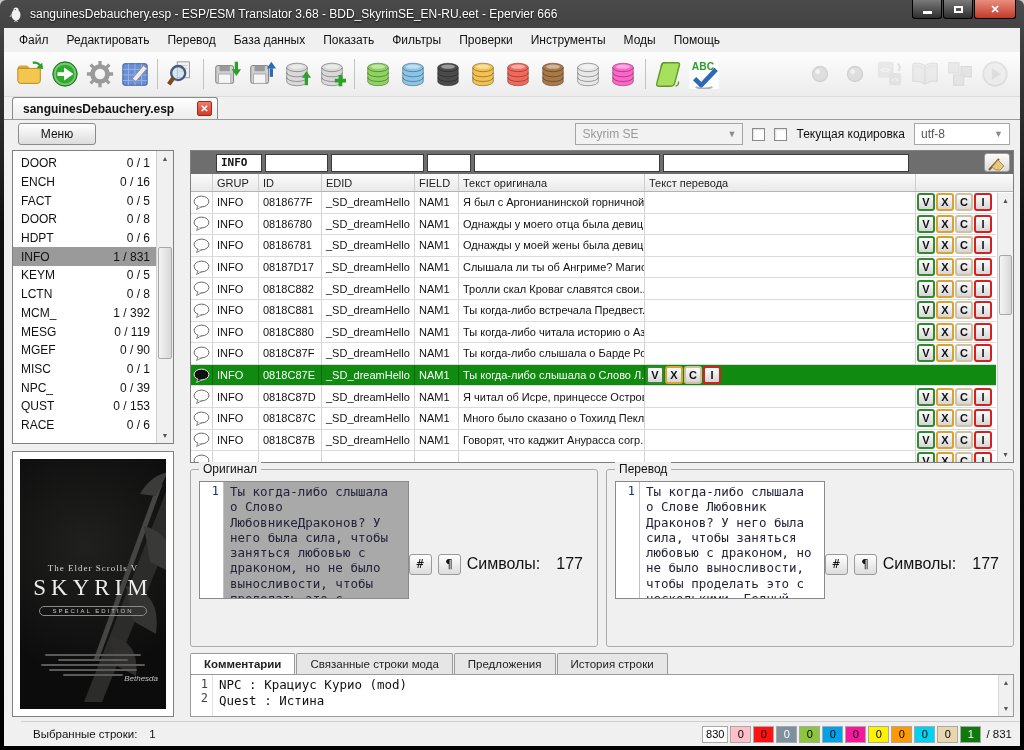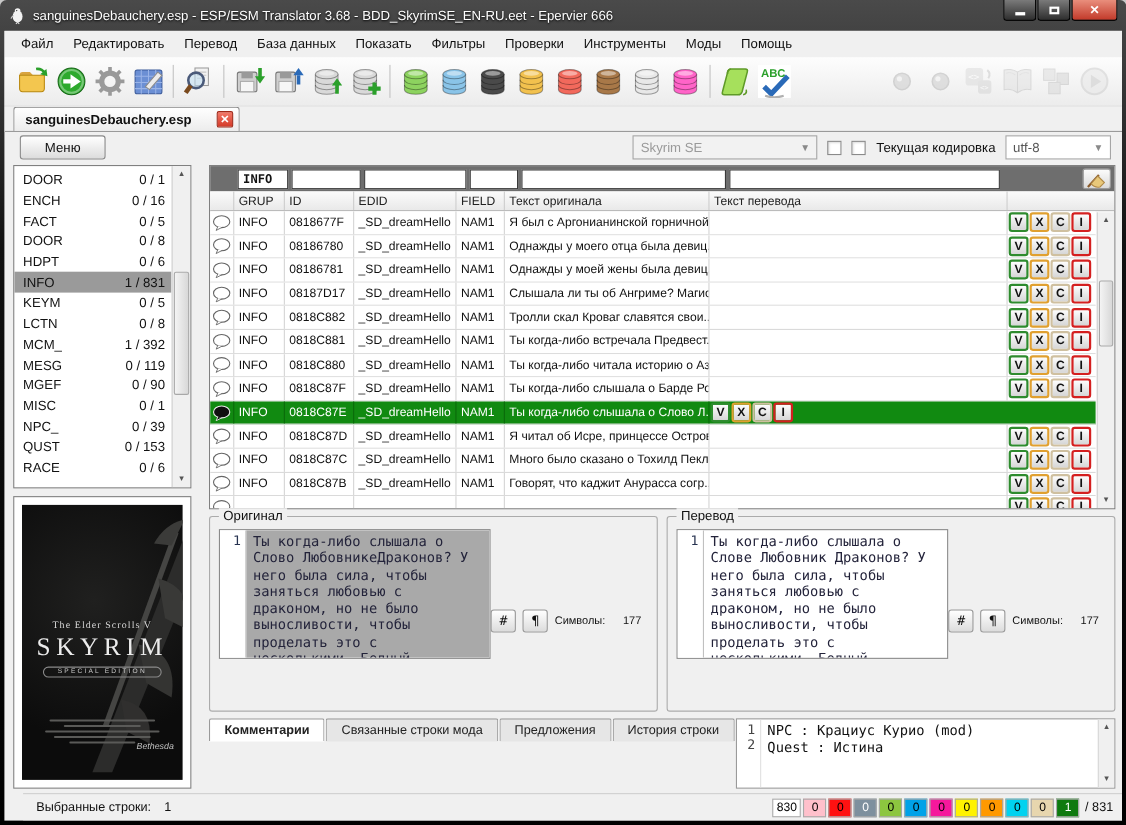--- a/index.html
+++ b/index.html
@@ -79,23 +79,23 @@
   
   .editors{height:178px;flex:none;display:flex;gap:8px;}
   .gbox{flex:1;position:relative;border:1px solid #ababab;border-radius:3px;background:#f0f0f0;padding:11px 8px 5px;display:flex;flex-direction:row;min-width:0;}
   .gbox .legend{position:absolute;top:-8px;left:8px;background:#f0f0f0;padding:0 4px;font-size:12px;color:#111;}
   .edit-box{height:118px;border:1px solid #8a8a8a;display:flex;overflow:hidden;background:#fff;}
   .gutter{width:24px;flex:none;background:#fff;border-right:1px solid #c0c0c0;font-family:"DejaVu Sans Mono",monospace;font-size:12px;color:#26324f;padding:2px 4px 0 0;text-align:right;}
   .etext{flex:1;padding:2px 6px;font-family:"DejaVu Sans Mono",monospace;font-size:12.5px;line-height:1.22;color:#23233a;white-space:pre-wrap;overflow:hidden;}
   .etext.gray{background:#a9a9a9;}
   .editor-foot{display:flex;align-items:center;gap:6px;margin-top:6px;}
   .sq-btn{width:23px;height:21px;border:1px solid #9a9a9a;border-radius:3px;background:linear-gradient(#fff,#dcdcdc);font-family:"DejaVu Sans Mono",monospace;font-size:12px;color:#111;text-align:center;line-height:19px;}
-  .chars{margin-left:auto;font-size:10px;color:#111;display:flex;gap:16px;padding-right:6px;}
+  .chars{margin-left:auto;font-size:16px;color:#111;display:flex;gap:16px;padding-right:6px;}
   
-  .btabs{flex:1;display:flex;flex-direction:row;min-height:0;}
+  .btabs{flex:1;display:flex;flex-direction:column;min-height:0;}
   .btab-row{display:flex;height:21px;flex:none;align-items:flex-end;}
   .btab{height:21px;padding:0 13px;display:flex;align-items:center;border:1px solid #9a9a9a;border-bottom:none;border-radius:2px 2px 0 0;background:#e6e6e6;font-size:11.5px;color:#222;margin-right:1px;}
   .btab.active{background:#fff;font-weight:bold;height:21px;}
   .btab-content{flex:1;border:1px solid #9a9a9a;background:#fff;display:flex;position:relative;overflow:hidden;}
   .cgutter{width:22px;flex:none;border-right:1px solid #e0e0e0;font-family:"DejaVu Sans Mono",monospace;font-size:12px;color:#444;text-align:right;padding:2px 4px 0 0;}
   .clines{flex:1;padding:2px 6px;font-family:"DejaVu Sans Mono",monospace;font-size:12.5px;line-height:1.3;color:#111;white-space:pre;overflow:hidden;}
   .cscroll{width:15px;flex:none;background:#f0f0f0;border-left:1px solid #d8d8d8;position:relative;}
   
   .statusbar{height:25px;flex:none;border-top:1px solid #cfcfcf;background:#f0f0f0;display:flex;align-items:center;padding:0 8px 0 12px;font-size:11.5px;color:#111;margin-left:17px;}
   .status-left{display:flex;gap:12px;align-items:center;}

